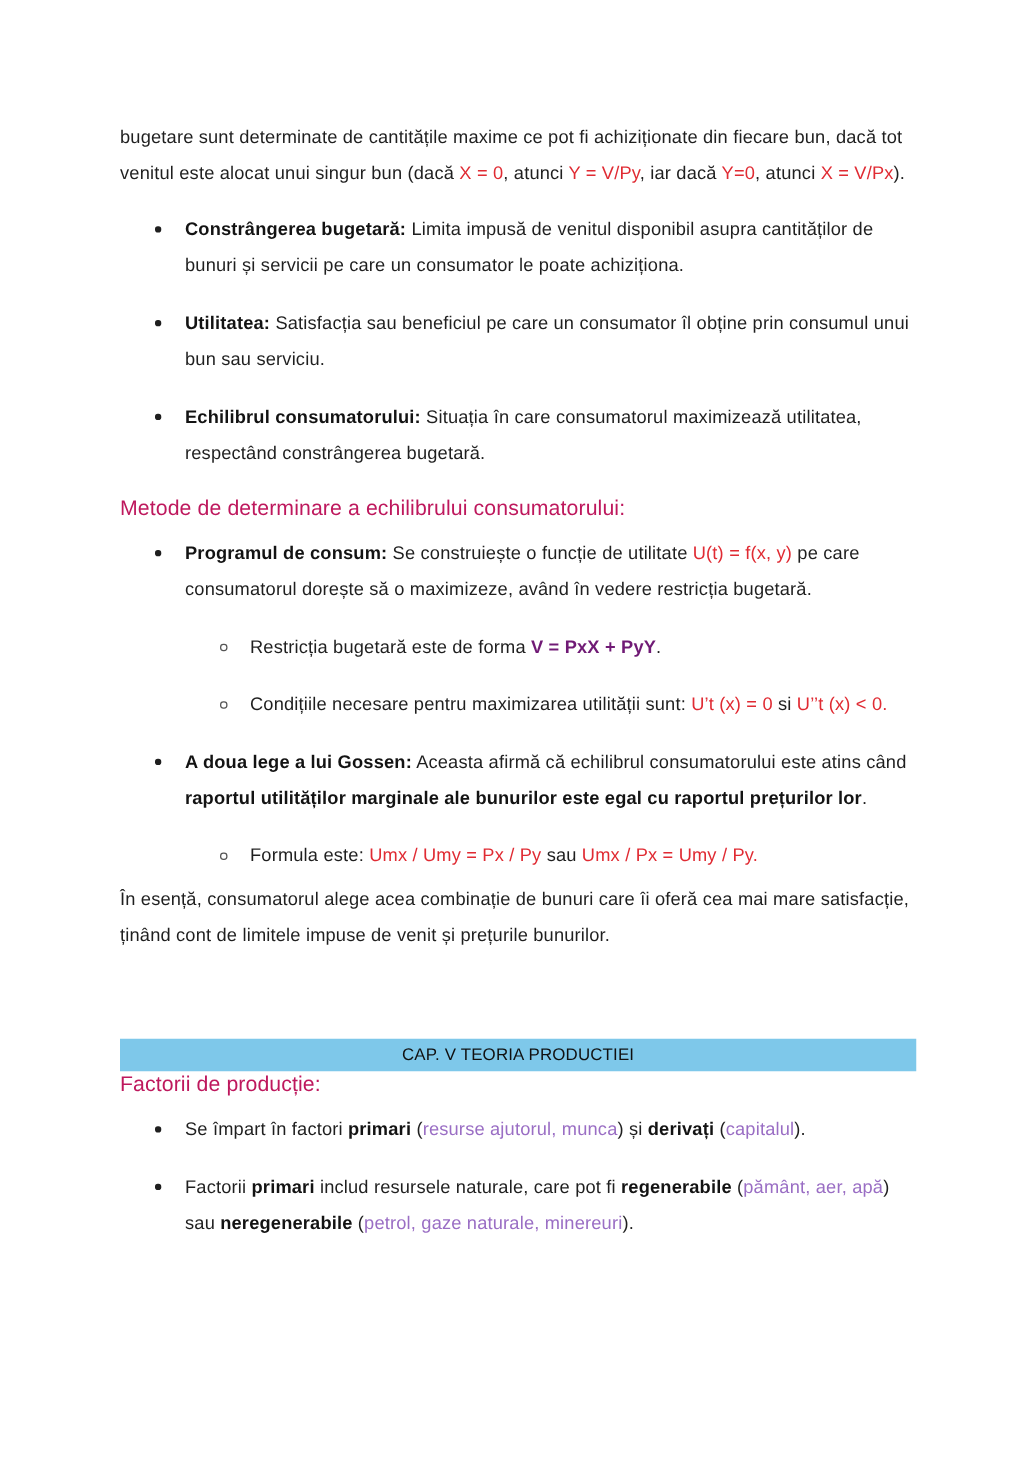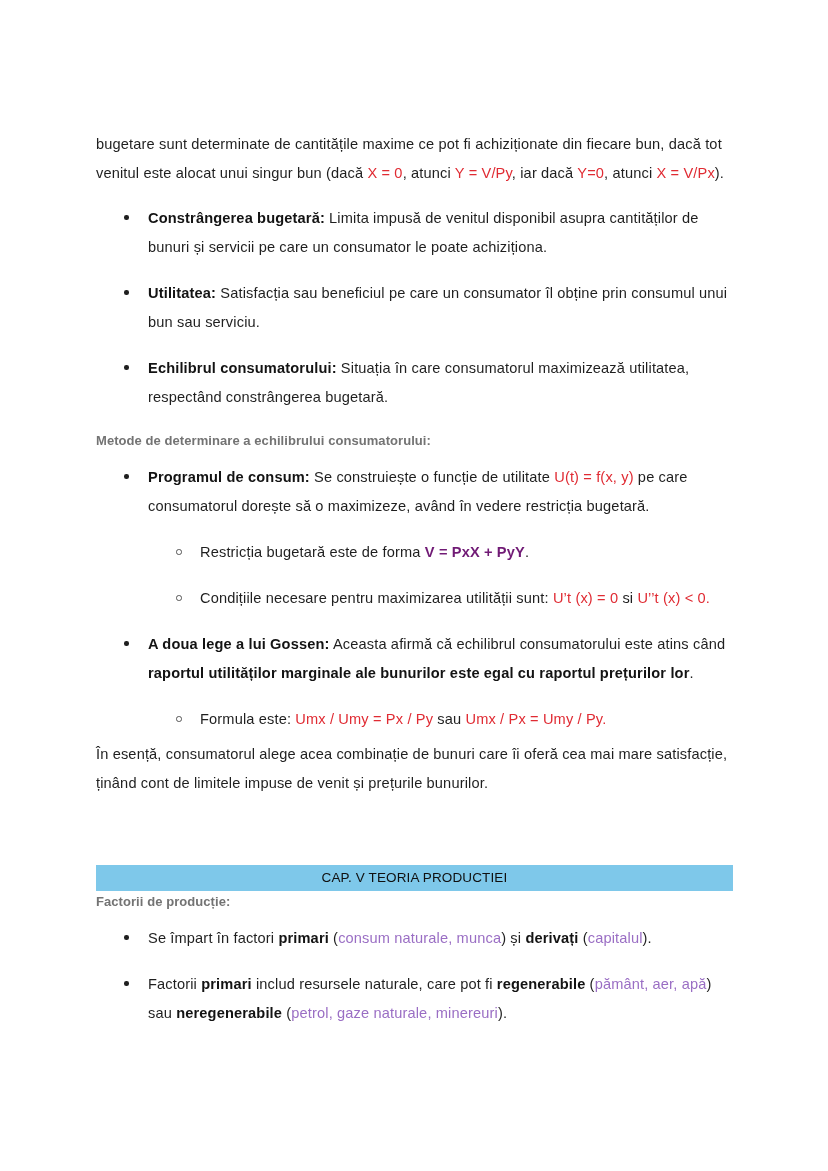--- a/index.html
+++ b/index.html
@@ -14,21 +14,20 @@
     font-family: "Liberation Sans", sans-serif;
     color: #1c1c1c;
     -webkit-font-smoothing: antialiased;
   }
   .page {
     position: relative;
     width: 828px;
     height: 1129px;
     background: #ffffff;
     overflow: hidden;
-    margin-top: 34px;
   }
   .content {
     position: absolute;
     left: 96px;
     top: 96px;
     width: 638px;
   }
 
   
   .para {
@@ -40,24 +39,24 @@
   }
   .para.first {
     margin-bottom: 16px;
   }
   .para.closing {
     margin-top: 6px;
     margin-bottom: 0;
   }
 
   .section-head {
-    font-size: 13px;
-    line-height: 29px;
-    font-weight: bold;
-    color: #737373;
+    font-size: 17px;
+    line-height: 29px;
+    font-weight: normal;
+    color: #be185d;
     margin: 14px 0 8px 0;
     letter-spacing: 0.005em;
   }
   .section-head.tight {
     margin-top: 0;
   }
 
   
   ul.lvl1 {
     list-style: none;
@@ -221,21 +220,21 @@
 
   <div class="lower">
 
     <p class="section-head tight">Factorii de producție:</p>
 
     <ul class="lvl1">
 
 
       <li>
         <span class="dot"></span>
-        <span>Se împart în factori </span><b>primari</b><span> (</span><span class="purple">consum naturale, munca</span><span>) și </span><b>derivați</b><span> (</span><span class="purple">capitalul</span><span>).</span>
+        <span>Se împart în factori </span><b>primari</b><span> (</span><span class="purple">resurse ajutorul, munca</span><span>) și </span><b>derivați</b><span> (</span><span class="purple">capitalul</span><span>).</span>
       </li>
 
       <li>
         <span class="dot"></span>
         <span>Factorii </span><b>primari</b><span> includ resursele naturale, care pot fi </span><b>regenerabile</b><span> (</span><span class="purple">pământ, aer, apă</span><span>) sau </span><b>neregenerabile</b><span> (</span><span class="purple">petrol, gaze naturale, minereuri</span><span>).</span>
       </li>
 
     </ul>
 
   </div>

